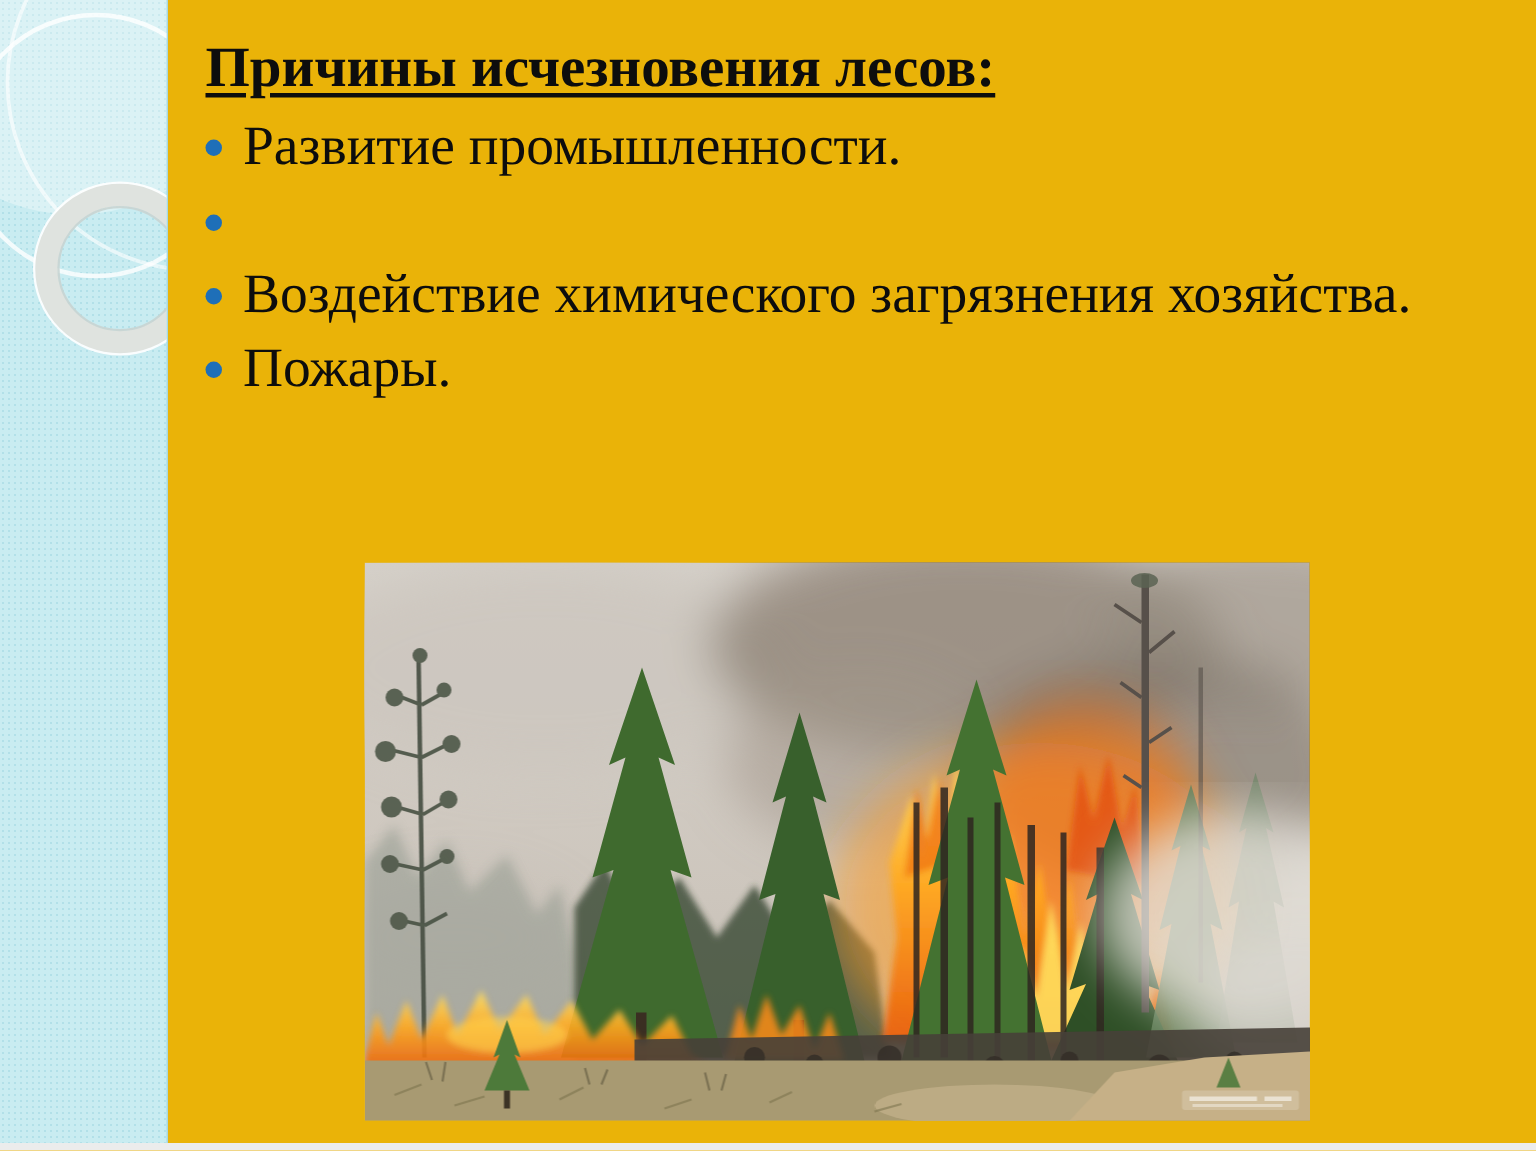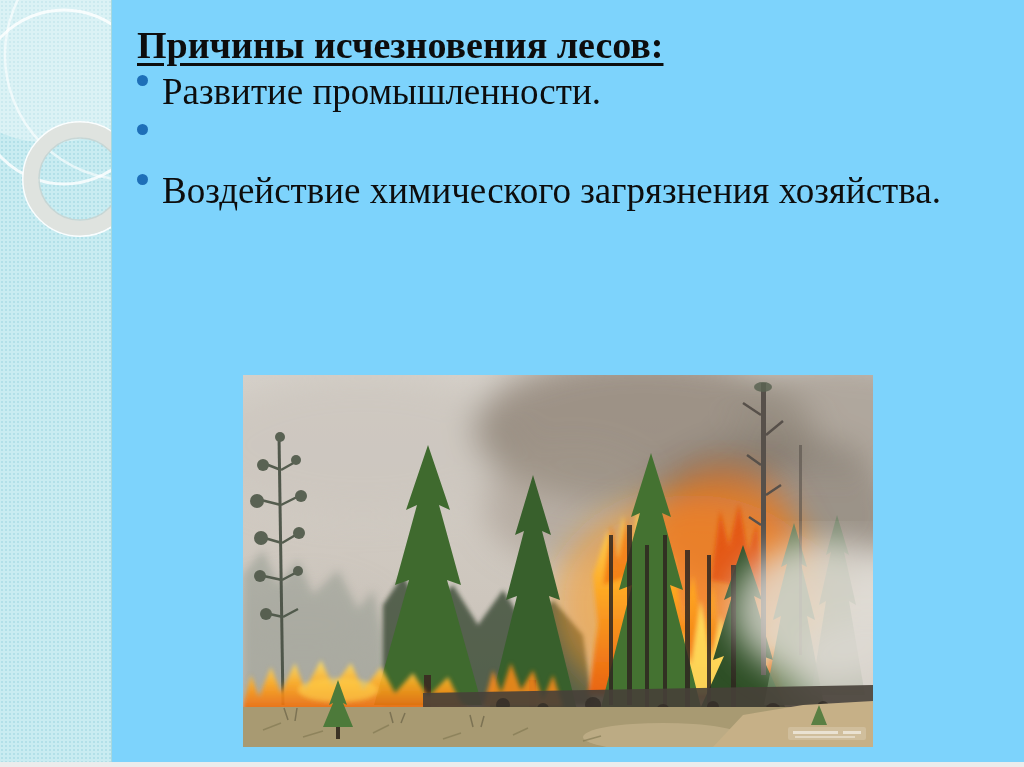--- a/index.html
+++ b/index.html
@@ -1,20 +1,20 @@
 <!DOCTYPE html>
 <html lang="ru"><head>
 <meta charset="utf-8">
 <style>
   html,body{margin:0;padding:0;}
   body{
     width:1024px;height:767px;overflow:hidden;background:#ffffff;
     font-family:"Liberation Serif","DejaVu Serif",serif;
   }
-  .slide{position:relative;width:1024px;height:767px;background:#7dd3fc;}
+  .slide{position:relative;width:1024px;height:767px;background:#eab308;}
 
   
   .side-strip{
     position:absolute;left:0;top:0;width:111px;height:762px;
     background-color:#c9ecf1;
     background-image:radial-gradient(#b2e0e8 1px, rgba(0,0,0,0) 1px);
     background-size:4px 4px;
     border-right:1px solid #a7d8df;
     overflow:hidden;
   }
@@ -31,21 +31,21 @@
     font-size:38px;font-weight:bold;color:#0d0d0d;line-height:1.15;
     text-decoration:underline;
     text-decoration-thickness:2.5px;
     text-underline-offset:5px;
     white-space:nowrap;
   }
   ul.bullets{
     position:absolute;left:137px;top:73px;margin:0;padding:0;list-style:none;
   }
   ul.bullets li{
-    height:49.4px;display:flex;
+    height:49.4px;display:flex;align-items:center;
   }
   .bullet-dot{
     flex:0 0 auto;width:11px;height:11px;border-radius:50%;
     background:#1e6fb8;margin-right:14px;margin-top:2px;
   }
   .bullet-text{
     font-size:37px;color:#0d0d0d;white-space:pre;line-height:1;
   }
 
   
@@ -77,20 +77,24 @@
     <li>
       <span class="bullet-dot"></span>
       <span class="bullet-text">Развитие промышленности.</span>
     </li>
     <li>
       <span class="bullet-dot"></span>
     </li>
     <li>
       <span class="bullet-dot"></span>
       <span class="bullet-text">Воздействие химического загрязнения хозяйства.</span>
+    </li>
+    <li>
+      <span class="bullet-dot"></span>
+      <span class="bullet-text">Пожары.</span>
     </li>
   </ul>
 
   <div class="photo" role="img" aria-label="Лесной пожар: горящие сосны, пламя и густой дым">
     <svg viewBox="0 0 630 372" preserveAspectRatio="none">
       <defs>
         <linearGradient id="sky" x1="0" y1="0" x2="0" y2="1">
           <stop offset="0" stop-color="#d6d1ca"></stop>
           <stop offset="0.6" stop-color="#cdc6bd"></stop>
           <stop offset="1" stop-color="#c2bab0"></stop>

